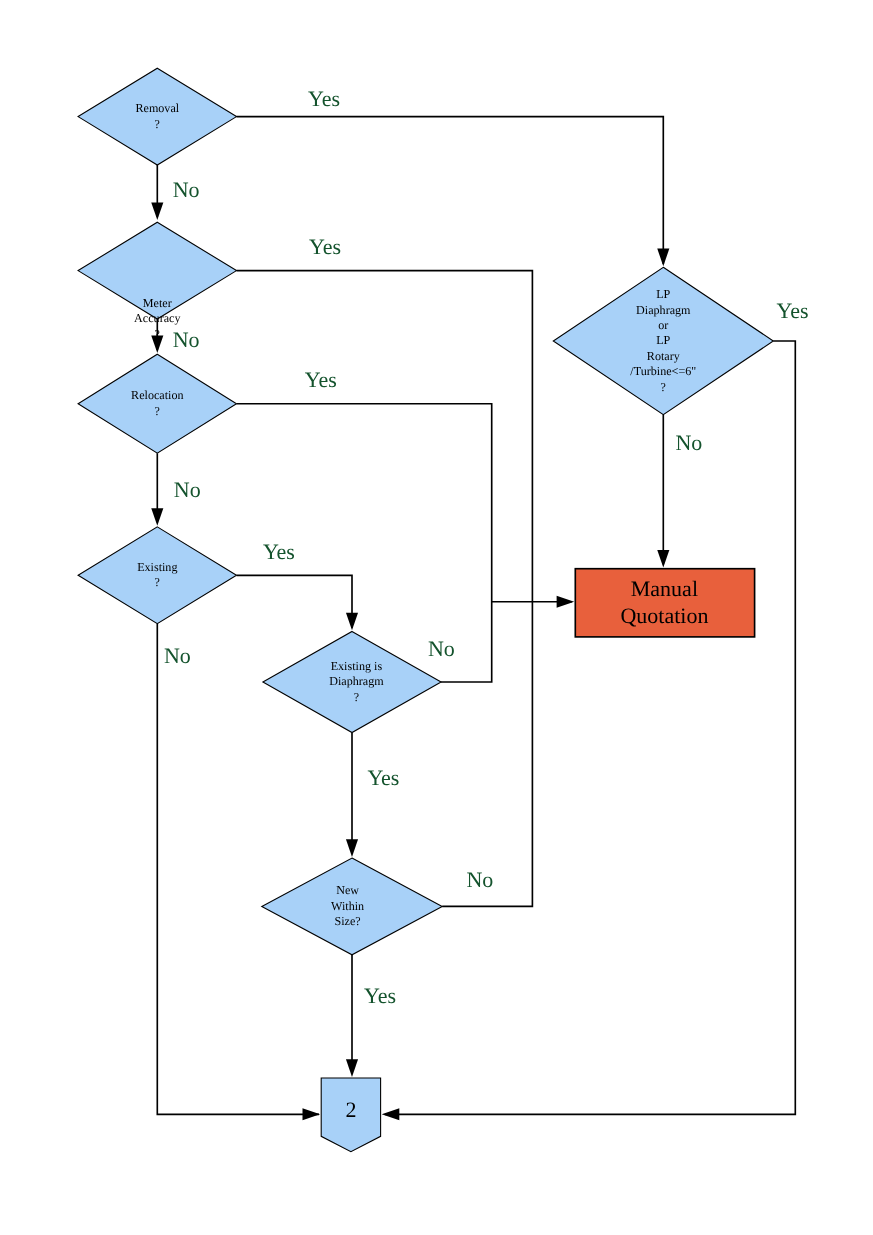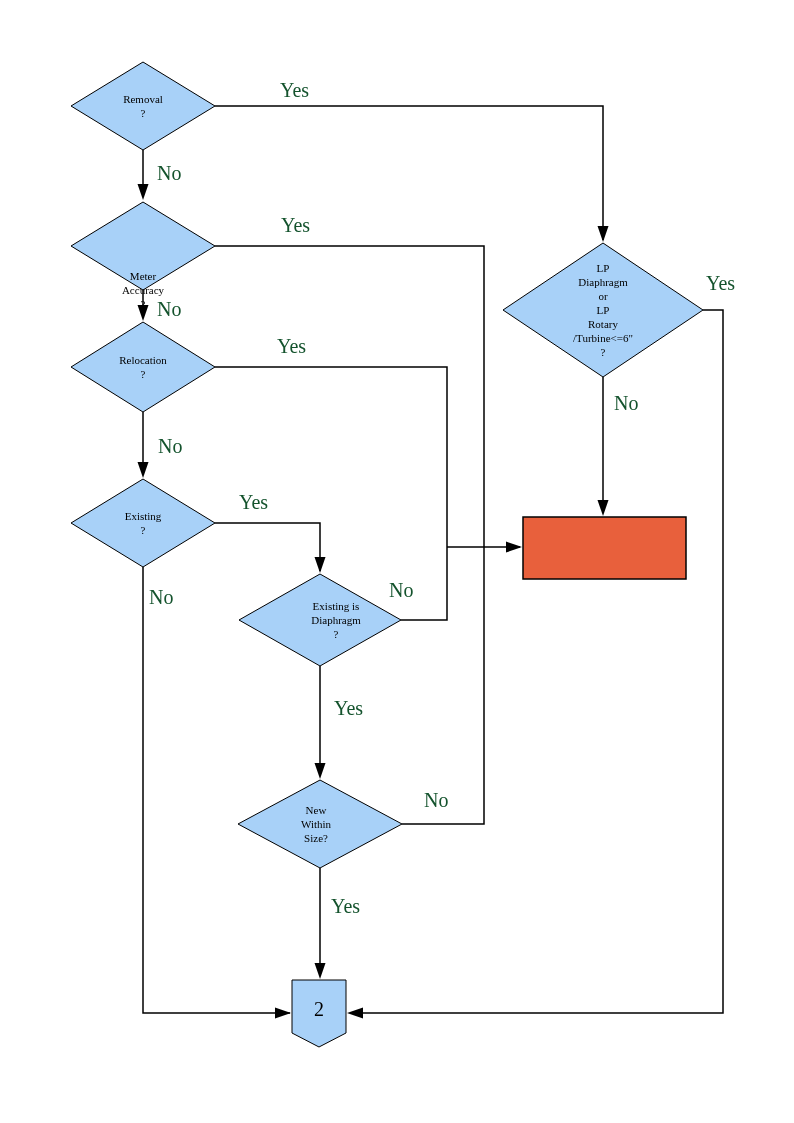--- a/index.html
+++ b/index.html
@@ -90,33 +90,35 @@
 
   <div class="node-label" style="left:143px;top:106px;">Removal
 ?</div>
   <div class="node-label" style="left:143px;top:246px;margin-top:44px;">Meter
 Accuracy
 ?</div>
   <div class="node-label" style="left:143px;top:367px;">Relocation
 ?</div>
   <div class="node-label" style="left:143px;top:523px;">Existing
 ?</div>
-  <div class="node-label" style="left:336px;top:620px;">Existing is
+  <div class="node-label" style="left:324px;top:620px;">Existing is
 Diaphragm
 ?</div>
   <div class="node-label" style="left:316px;top:824px;">New
 Within
 Size?</div>
   <div class="node-label" style="left:603px;top:310px;">LP
 Diaphragm
 or
 LP
 Rotary
 /Turbine&lt;=6"
 ?</div>
+  <div class="big-label" style="left:604px;top:548px;">Manual
+Quotation</div>
   <div class="big-label" style="left:319px;top:1009px;">2</div>
 
   <div class="edge-label" style="left:280px;top:78px;">Yes</div>
   <div class="edge-label" style="left:157px;top:161px;">No</div>
   <div class="edge-label" style="left:281px;top:213px;">Yes</div>
   <div class="edge-label" style="left:157px;top:297px;">No</div>
   <div class="edge-label" style="left:277px;top:334px;">Yes</div>
   <div class="edge-label" style="left:158px;top:434px;">No</div>
   <div class="edge-label" style="left:239px;top:490px;">Yes</div>
   <div class="edge-label" style="left:149px;top:585px;">No</div>

